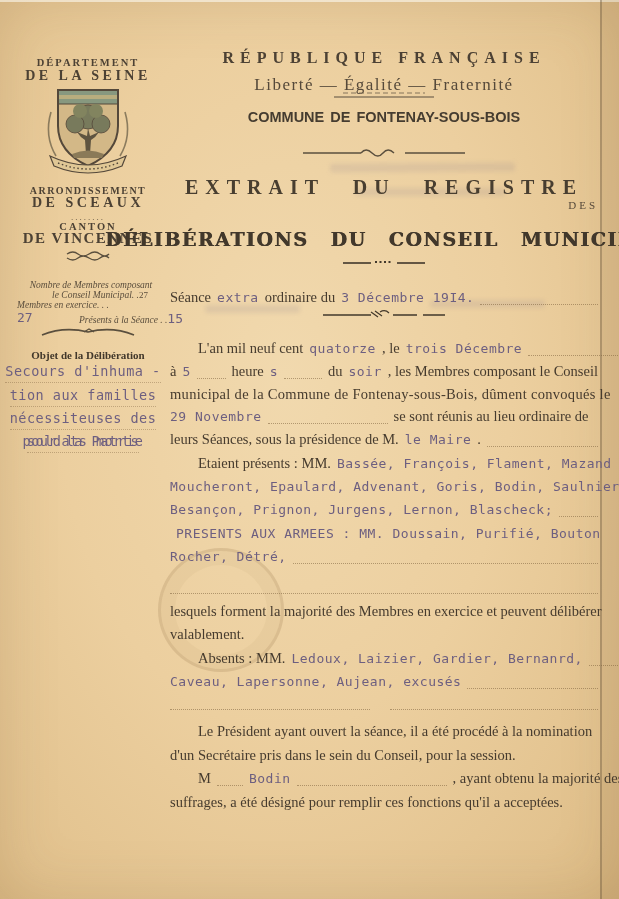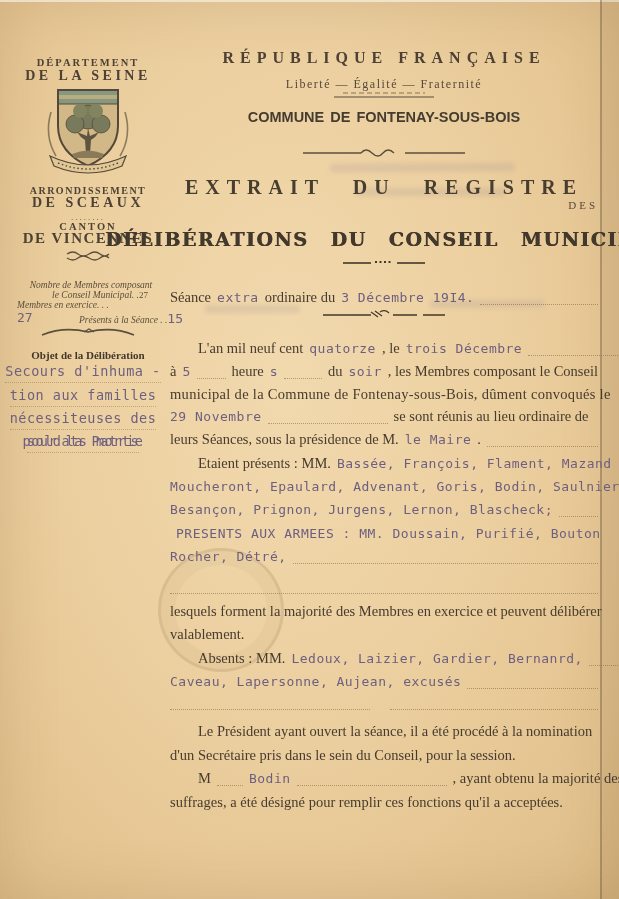--- a/index.html
+++ b/index.html
@@ -35,21 +35,21 @@
   .dseg{
     display:inline-block;border-bottom:1px dotted rgba(125,98,62,.55);
     height:2px;align-self:flex-end;margin-bottom:4px;
   }
   .indent{padding-left:28px;}
   .main-col{left:170px;width:428px;}
   .centered{justify-content:center;}
 
   
   .republic{font-size:16px;letter-spacing:6px;font-weight:bold;color:#4c4134;}
-  .motto{font-size:12px;letter-spacing:1.5px;color:#55493a;}
+  .motto{font-size:17px;letter-spacing:1.5px;color:#55493a;}
   .commune{font-family:"Liberation Sans","DejaVu Sans",sans-serif;font-weight:bold;color:#453c30;}
   .extrait{font-size:20px;font-weight:bold;letter-spacing:7px;word-spacing:16px;color:#483e30;}
   .des{font-size:11px;letter-spacing:3px;color:#55493a;}
   .delib{
     font-family:"DejaVu Serif","Liberation Serif",serif;font-size:19px;font-weight:bold;
     letter-spacing:1.5px;word-spacing:14px;color:#42382b;
     text-shadow:.6px 0 0 #42382b;
   }
 
   

